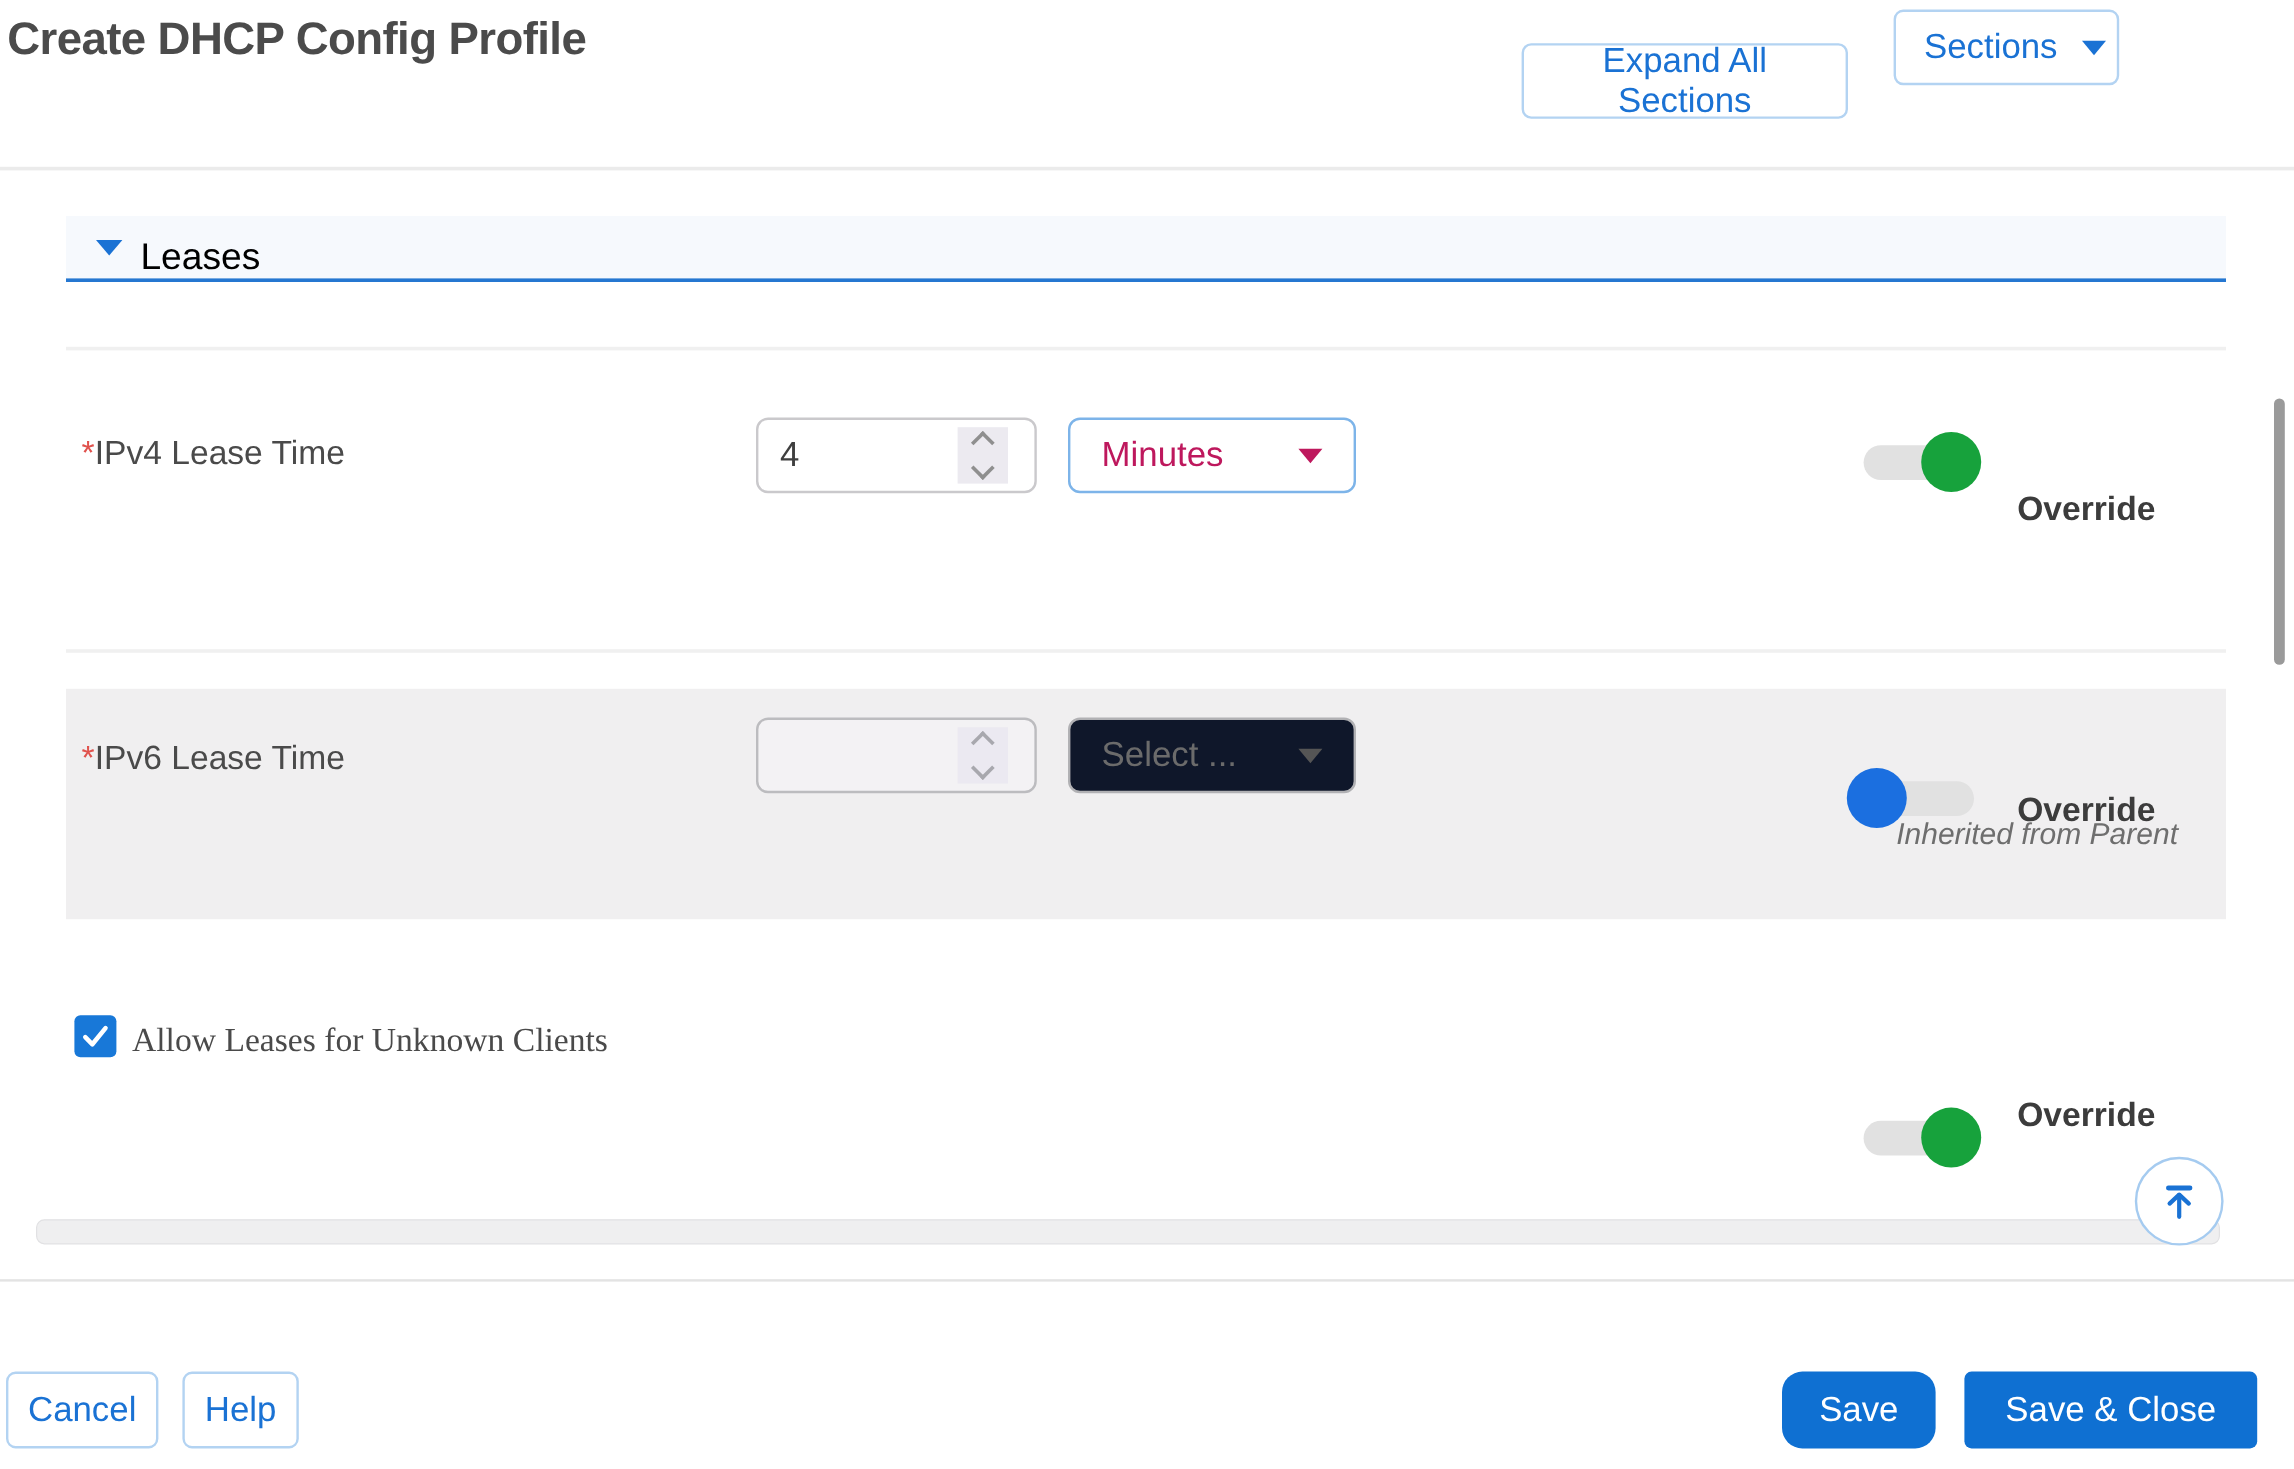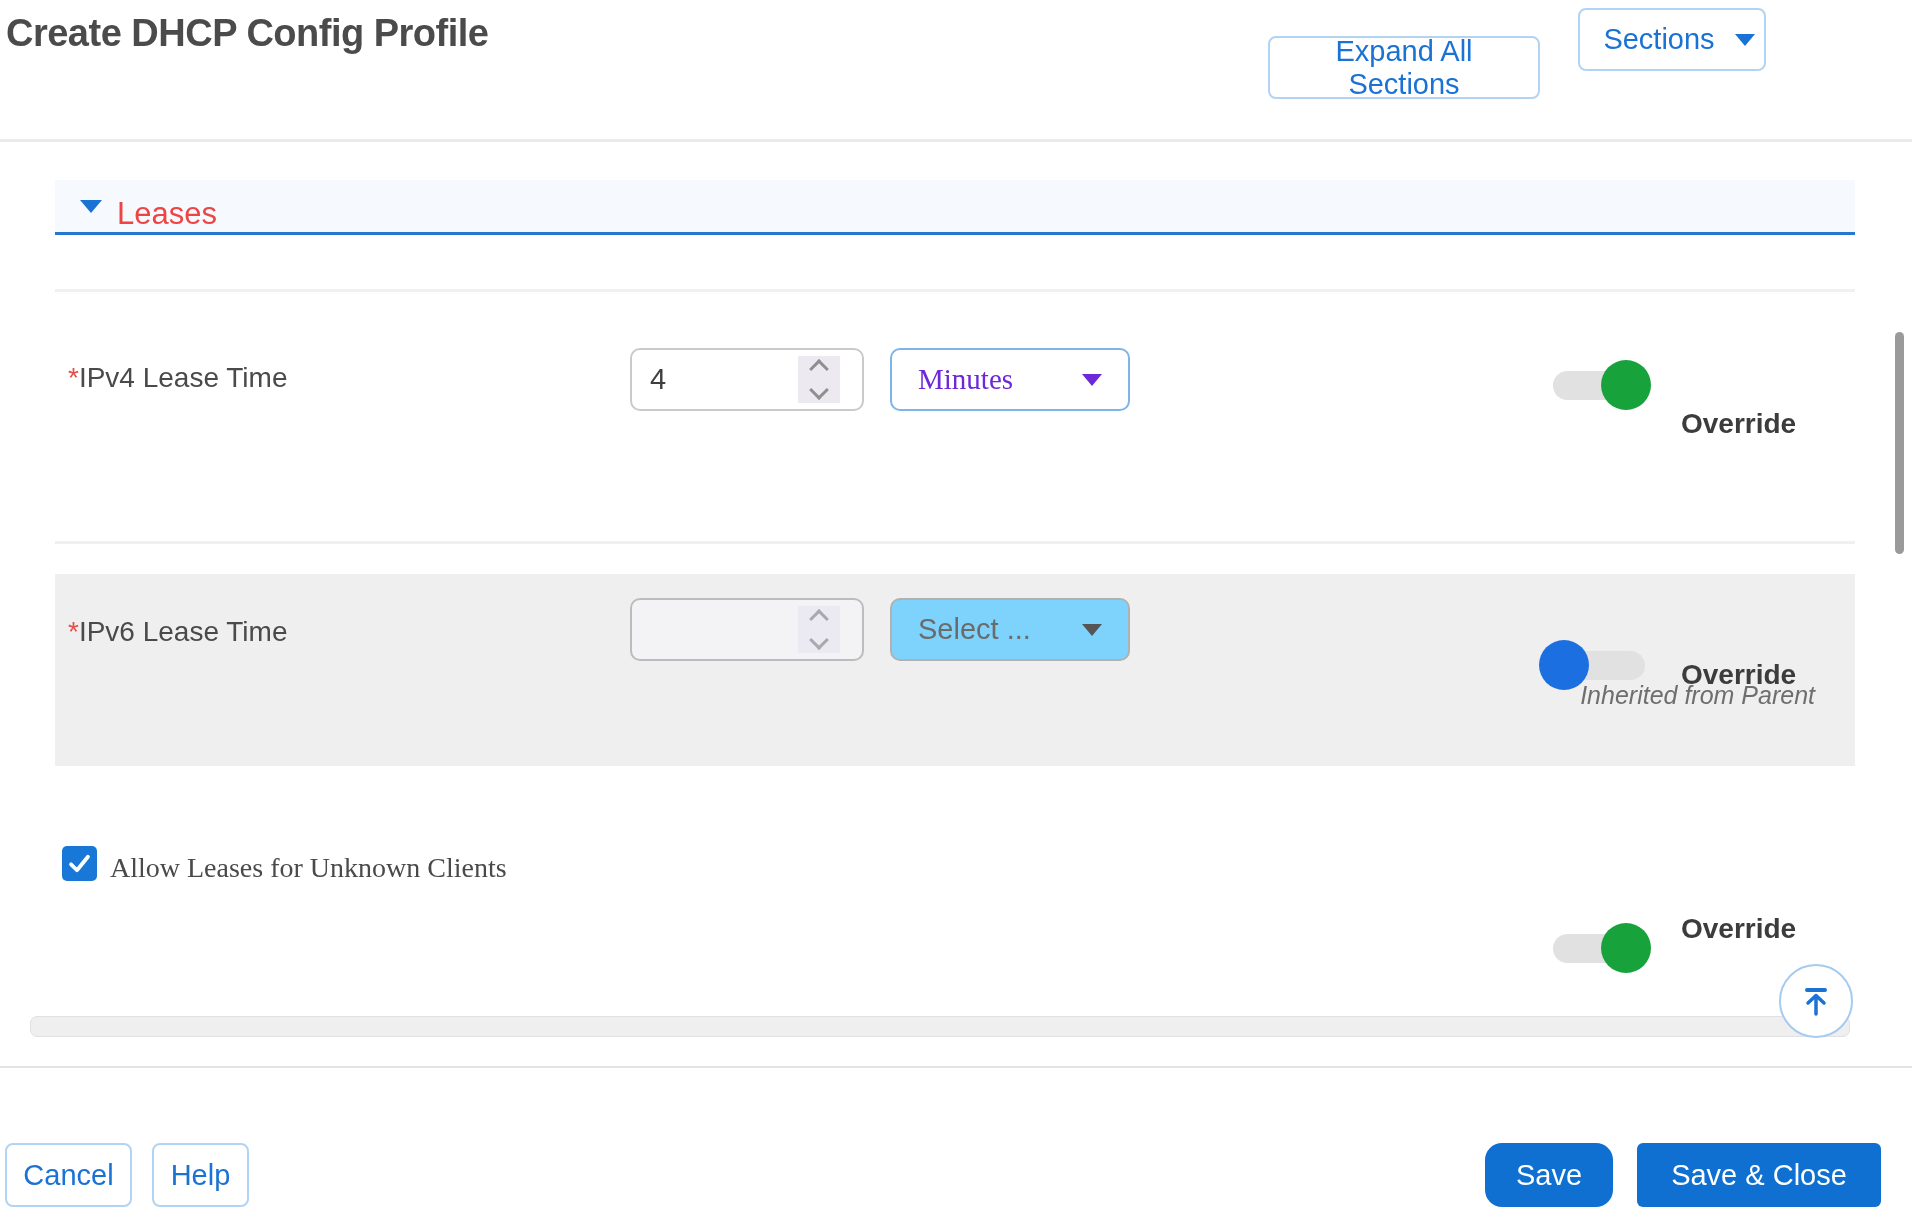--- a/index.html
+++ b/index.html
@@ -25,21 +25,21 @@
   .caret{width:0;height:0;border-left:10px solid transparent;border-right:10px solid transparent;border-top:12px solid currentColor;}
   .divider-full{left:0;width:1912px;height:3px;background:#ebebeb;}
 
   
   .leases-bar{
     left:55px;top:180px;width:1800px;height:55px;background:#f6f9fd;
     border-bottom:3px solid #2577d1;display:flex;align-items:center;gap:15px;
     padding-left:25px;box-sizing:border-box;cursor:pointer;
   }
   .tri-down{width:0;height:0;border-left:11px solid transparent;border-right:11px solid transparent;border-top:13px solid #1a72d4;}
-  .leases-title{color:#ef4444;font-size:31px;margin-top:16px;}
+  .leases-title{color:#000000;font-size:31px;margin-top:16px;}
 
   .sep{height:3px;background:#f0f0f0;left:55px;width:1800px;}
 
   
   .field-label{font-size:28px;color:#4a4a4a;}
   .req{color:#e0524d;}
   .num-wrap{width:234px;height:63px;}
   .num-input{
     position:absolute;left:0;top:0;width:100%;height:100%;box-sizing:border-box;
     border:2px solid #cac9cc;border-radius:10px;background:#fff;
@@ -49,22 +49,22 @@
     position:absolute;right:24px;top:8px;bottom:8px;width:42px;background:#eceaf0;
     display:flex;flex-direction:column;align-items:center;justify-content:center;gap:7px;cursor:pointer;
   }
   .chev{width:11px;height:11px;border-style:solid;border-color:#8f8f8f;border-width:3px 3px 0 0;}
   .chev.up{transform:rotate(-45deg);margin-top:3px;}
   .chev.down{transform:rotate(135deg);margin-bottom:3px;}
   .dd-btn{
     width:240px;height:63px;border-radius:10px;box-sizing:border-box;background:#fff;
     display:flex;align-items:center;justify-content:space-between;padding:0 26px;font-size:29px;cursor:pointer;
   }
-  .dd-blue{border:2px solid #7db4e9;color:#6d28d9;font-family:Liberation Serif, serif;}
-  .dd-gray{border:2px solid #b1b1b4;color:#6b6b6b;background:#7dd3fc;}
+  .dd-blue{border:2px solid #7db4e9;color:#be185d;}
+  .dd-gray{border:2px solid #b1b1b4;color:#6b6b6b;background:#0f172a;}
   .dd-gray .caret{color:#555;}
 
   
   .toggle{width:97px;height:29px;border-radius:15px;background:#e1e1e1;position:relative;cursor:pointer;}
   .knob{position:absolute;width:50px;height:50px;border-radius:50%;top:-11px;}
   .toggle.on .knob{right:-1px;background:#17a23c;}
   .toggle.off .knob{left:-9px;background:#1b6fe0;}
   .override-label{font-size:28px;font-weight:700;color:#3c3c3c;margin-top:40px;}
   .inherited-note{font-size:25px;font-style:italic;color:#6e6e6e;text-align:right;}
 

